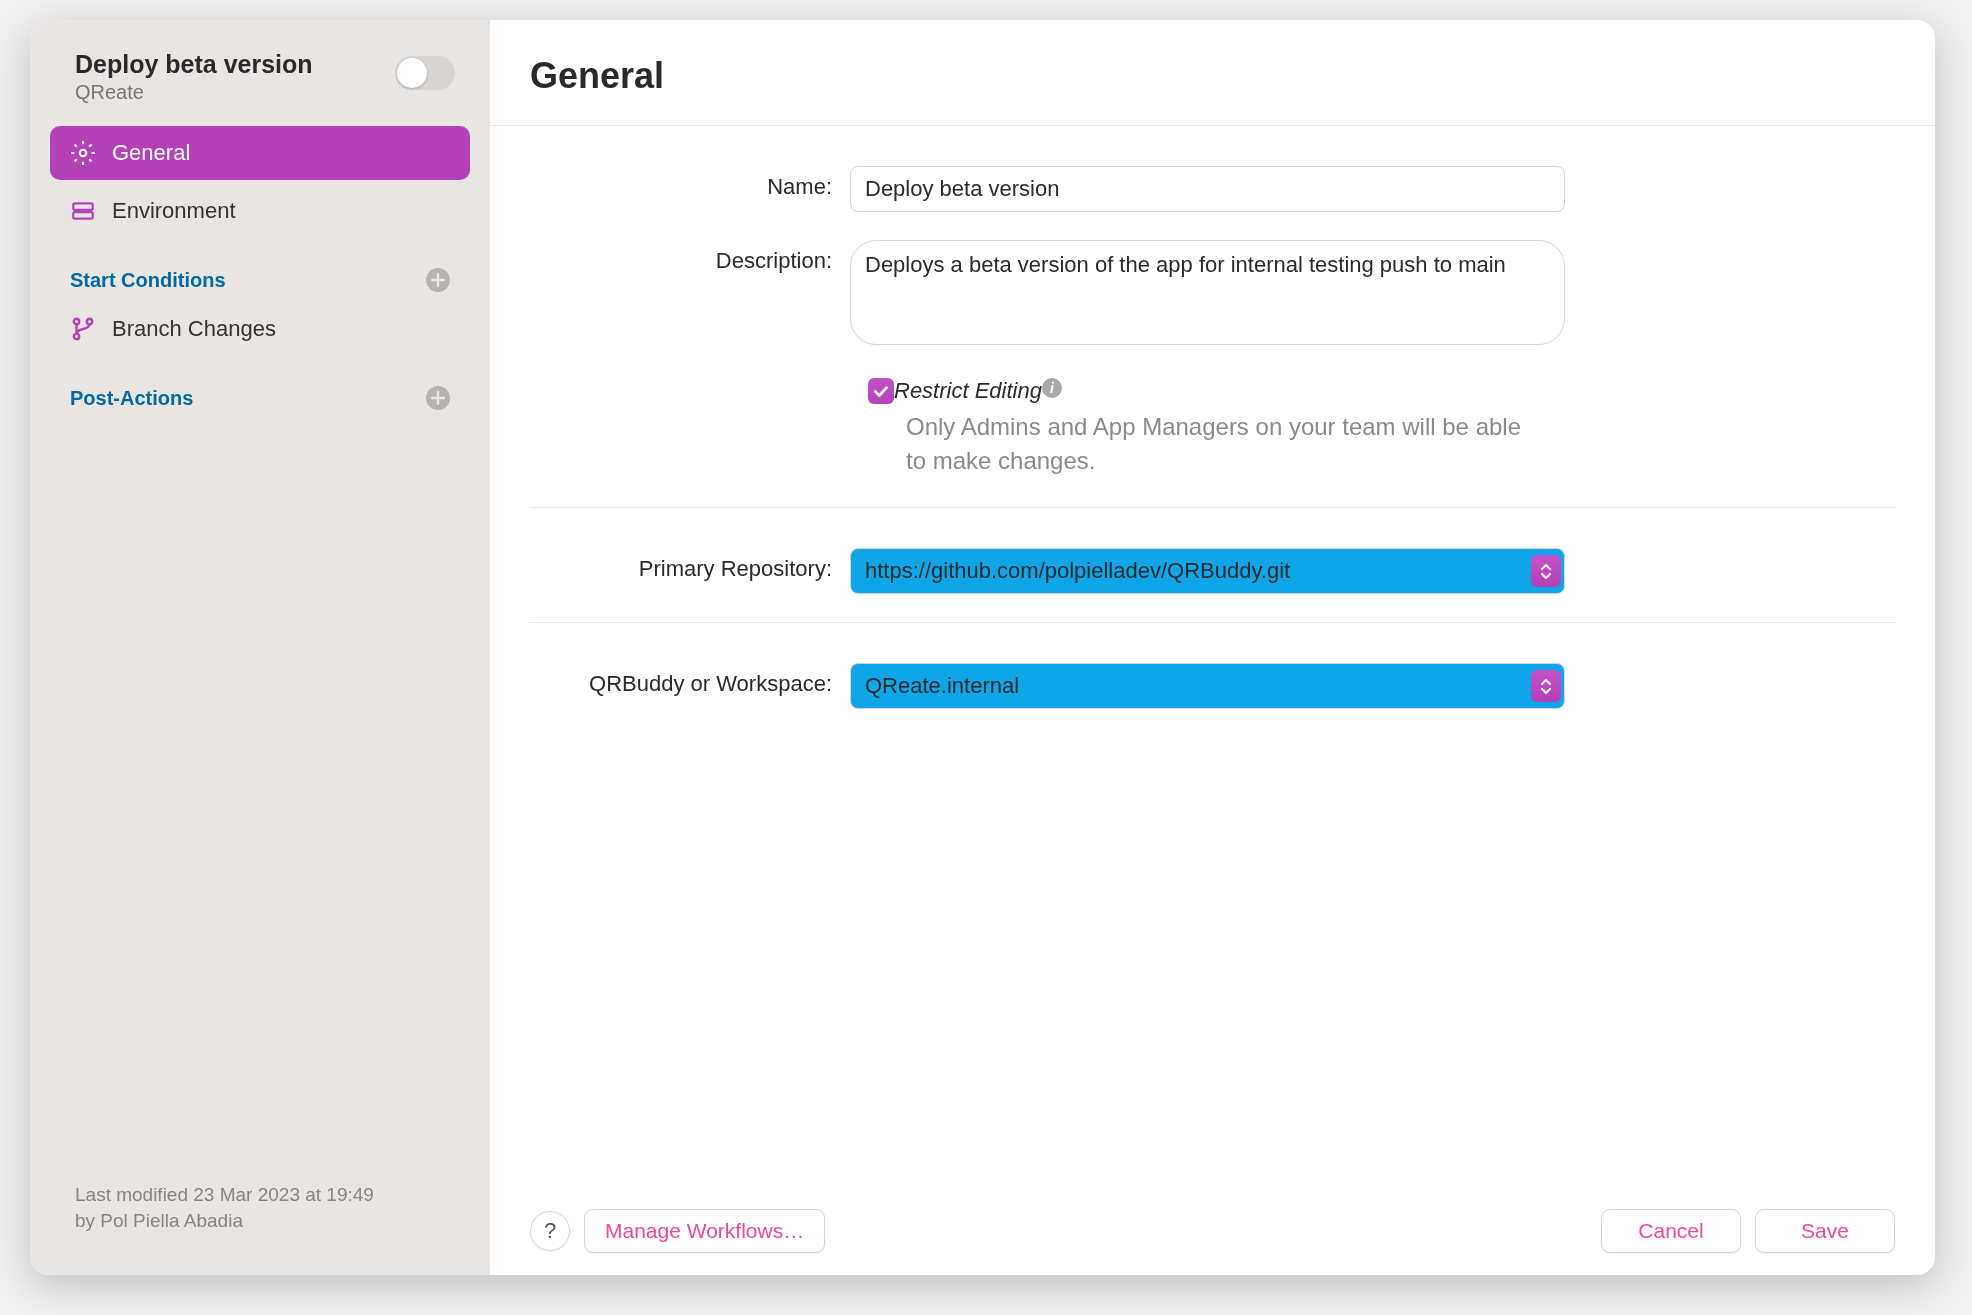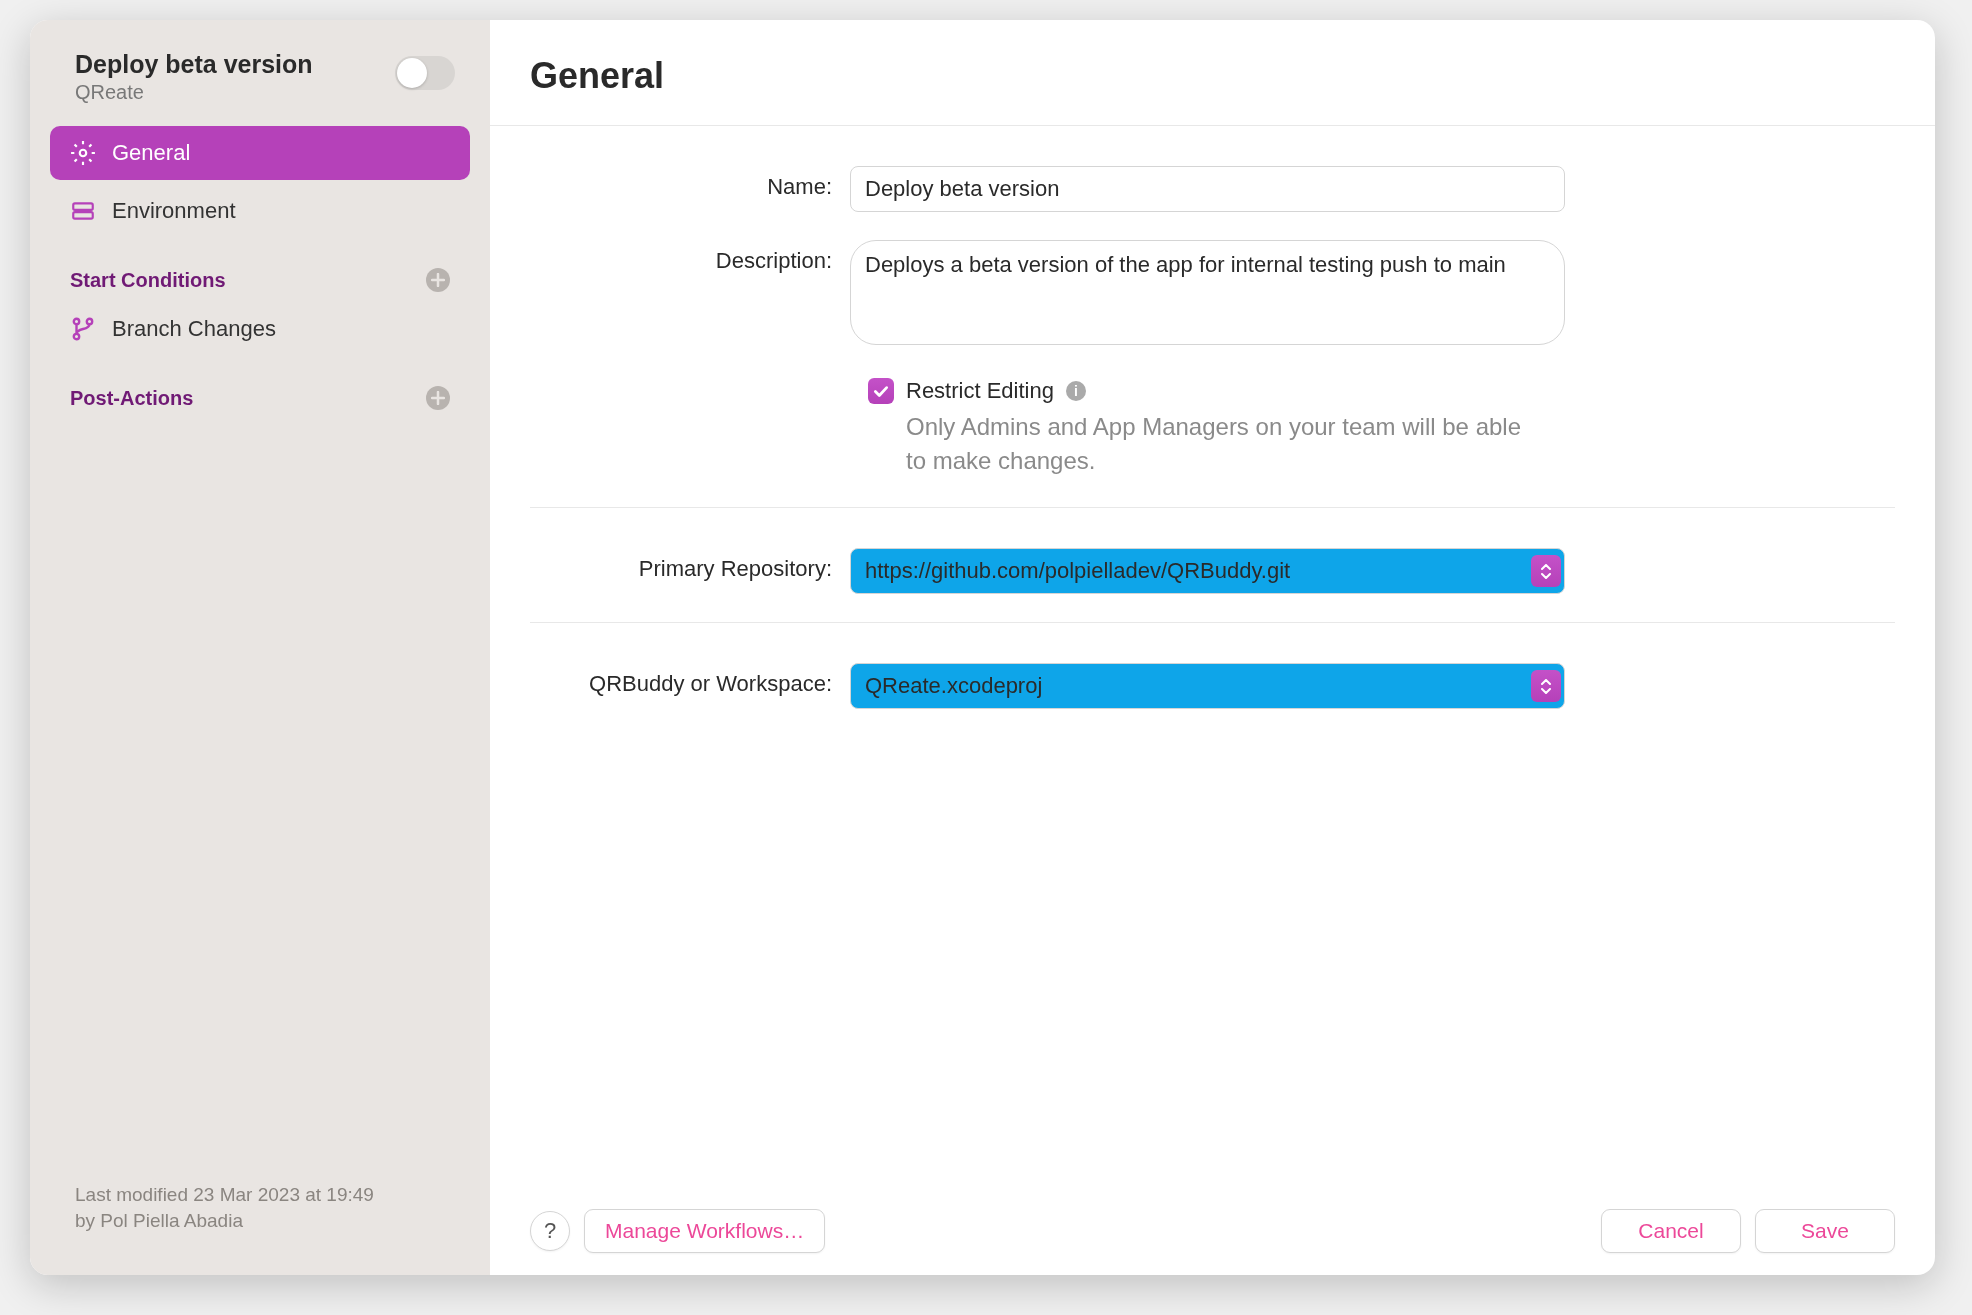--- a/index.html
+++ b/index.html
@@ -94,21 +94,21 @@
     .section-header {
       display: flex;
       justify-content: space-between;
       align-items: center;
       padding: 18px 20px 8px 20px;
       margin-top: 10px;
     }
     .section-label {
       font-size: 20px;
       font-weight: 600;
-      color: #701a75;
+      color: #0369a1;
     }
     .add-btn {
       width: 24px;
       height: 24px;
       background: #b8b3af;
       border-radius: 50%;
       display: flex;
       align-items: center;
       justify-content: center;
       cursor: pointer;
@@ -179,22 +179,22 @@
       display: flex;
       align-items: flex-start;
       margin-bottom: 30px;
     }
     .checkbox-control {
       margin-left: 338px;
       max-width: 700px;
     }
     .checkbox-line {
       display: flex;
-      align-items: center;
-      gap: 12px;
+      align-items: flex-start;
+      font-style: italic;
     }
     .checkbox {
       width: 26px;
       height: 26px;
       background: linear-gradient(to bottom, #c451c8, #b541b9);
       border-radius: 6px;
       display: flex;
       align-items: center;
       justify-content: center;
       cursor: pointer;
@@ -425,21 +425,21 @@
           </div>
         </div>
       </div>
 
       <div class="divider"></div>
 
       <div class="form-row">
         <div class="form-label">QRBuddy or Workspace:</div>
         <div class="form-control">
           <div class="select-wrap">
-            <div class="select-input">QReate.xcodeproj</div>
+            <div class="select-input">QReate.internal</div>
             <div class="select-stepper">
               <svg width="12" height="7" viewBox="0 0 12 7">
                   <path d="M2 5l4-4 4 4" stroke="#fff" stroke-width="2" fill="none" stroke-linecap="round" stroke-linejoin="round"></path>
                 </svg>
               <svg width="12" height="7" viewBox="0 0 12 7">
                   <path d="M2 2l4 4 4-4" stroke="#fff" stroke-width="2" fill="none" stroke-linecap="round" stroke-linejoin="round"></path>
                 </svg>
             </div>
           </div>
         </div>

